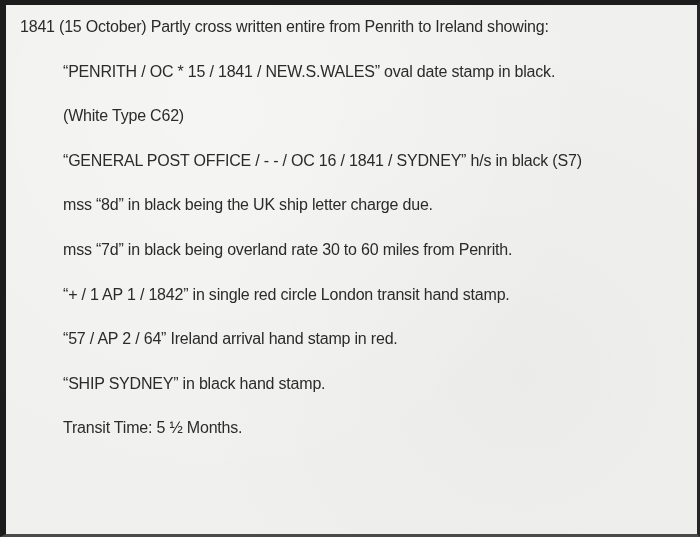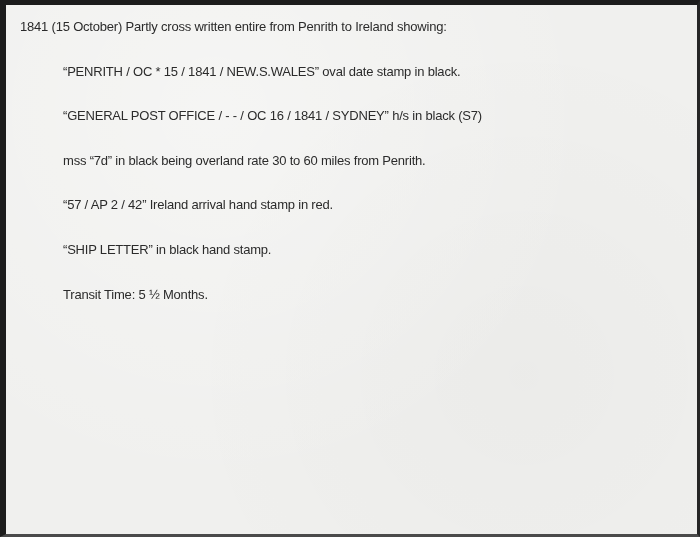--- a/index.html
+++ b/index.html
@@ -22,35 +22,38 @@
     border-bottom: 3px solid #4a4a4a;
     overflow: hidden;
     font-family: "Liberation Sans", sans-serif;
     color: #2b2b2b;
   }
   .doc {
     width: 100%;
   }
   .line {
     line-height: 44.6px;
-    font-size: 13px;
+    font-size: 16px;
     letter-spacing: -0.2px;
     padding-left: 57px;
     white-space: nowrap;
   }
   .line.first {
     padding-left: 14px;
   }
 </style>
 </head>
 <body>
 
 <div class="page">
   <div class="doc">
     <div class="line first">1841 (15 October) Partly cross written entire from Penrith to Ireland showing:</div>
     <div class="line">“PENRITH / OC * 15 / 1841 / NEW.S.WALES” oval date stamp in black.</div>
+    <div class="line">(White Type C62)</div>
     <div class="line">“GENERAL POST OFFICE / - - / OC 16 / 1841 / SYDNEY” h/s in black (S7)</div>
+    <div class="line">mss “8d” in black being the UK ship letter charge due.</div>
     <div class="line">mss “7d” in black being overland rate 30 to 60 miles from Penrith.</div>
-    <div class="line">“57 / AP 2 / 42” Ireland arrival hand stamp in red.</div>
-    <div class="line">“SHIP LETTER” in black hand stamp.</div>
+    <div class="line">“+ / 1 AP 1 / 1842” in single red circle London transit hand stamp.</div>
+    <div class="line">“57 / AP 2 / 64” Ireland arrival hand stamp in red.</div>
+    <div class="line">“SHIP SYDNEY” in black hand stamp.</div>
     <div class="line">Transit Time: 5 ½ Months.</div>
   </div>
 </div>
 
 </body></html>

